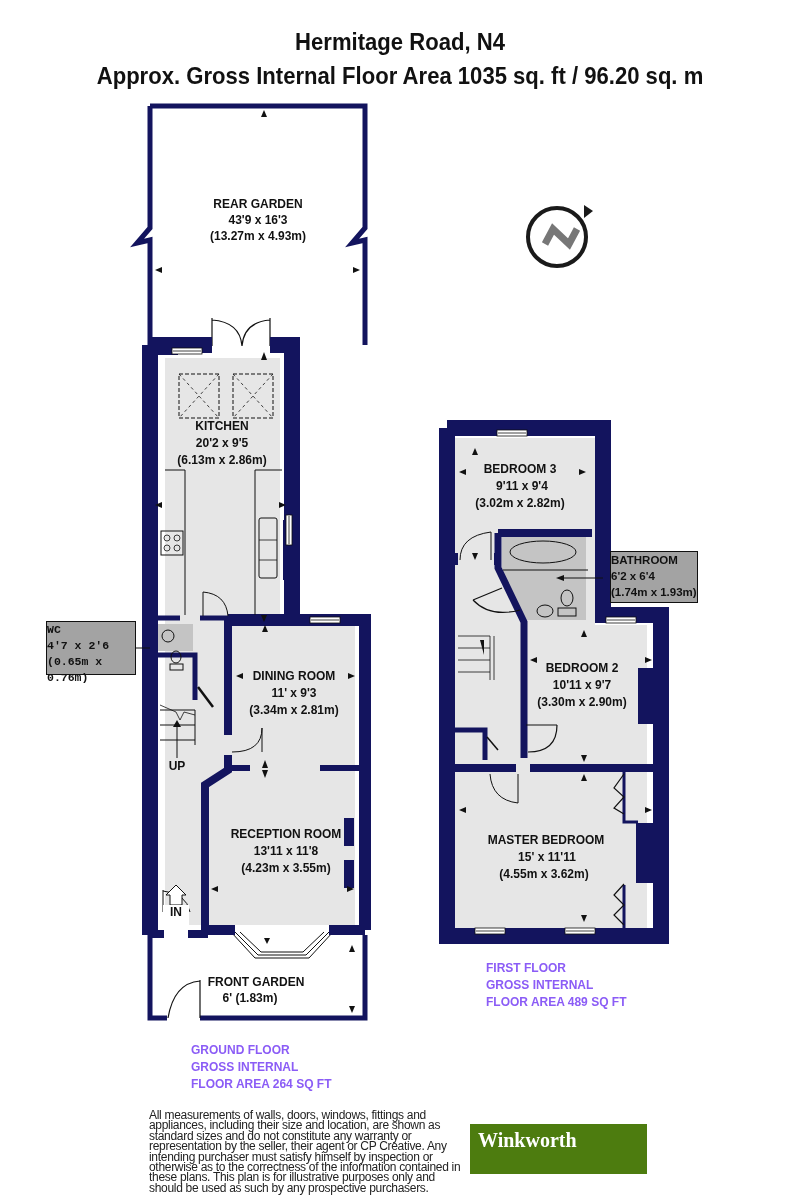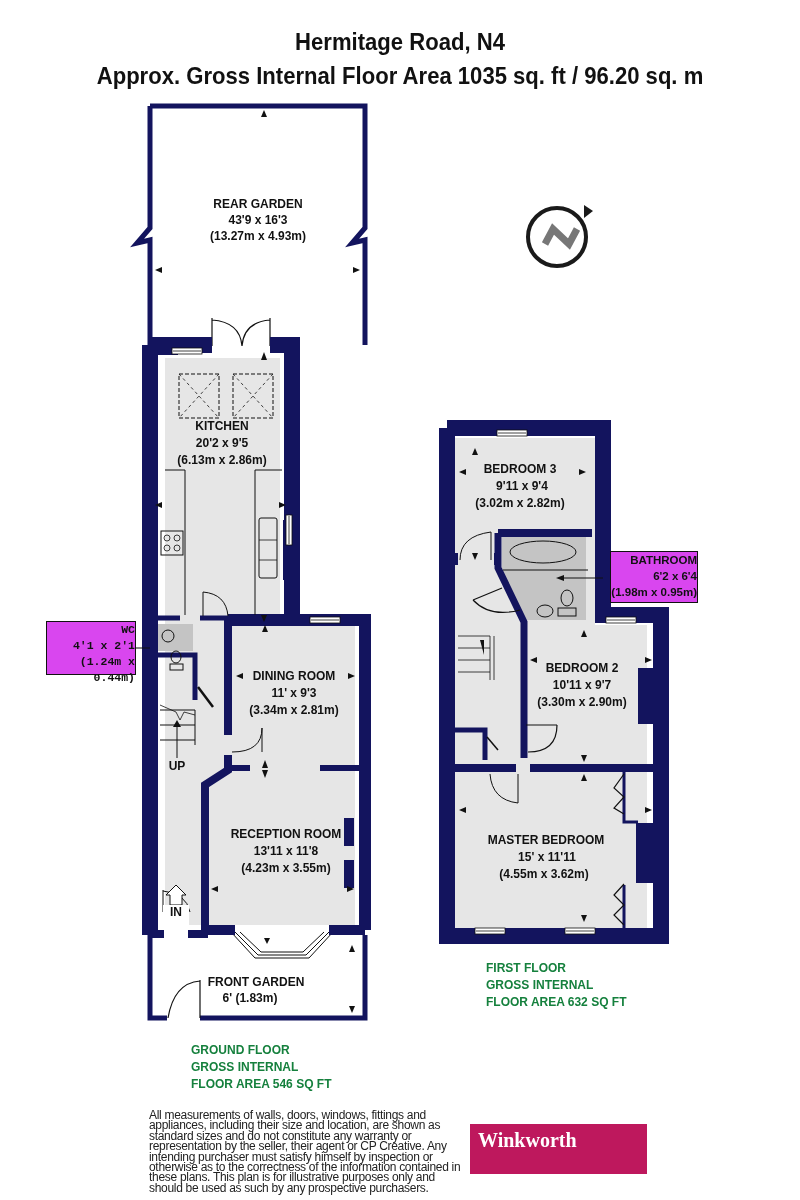--- a/index.html
+++ b/index.html
@@ -2,25 +2,25 @@
 <html><head>
 <meta charset="utf-8">
 <style>
   html, body { margin: 0; padding: 0; background: #ffffff; }
   body { width: 800px; height: 1200px; position: relative; overflow: hidden; font-family: "Liberation Sans", sans-serif; }
   .title { position: absolute; left: 0; width: 800px; text-align: center; color: #111; font-family: "Liberation Sans", sans-serif; font-weight: bold; transform: scaleX(0.92); }
   .title.t1 { top: 28px; font-size: 24px; }
   .title.t2 { top: 62px; font-size: 24px; }
   svg.plan { position: absolute; left: 0; top: 0; }
   .lbl { font-family: "Liberation Sans", sans-serif; font-weight: bold; font-size: 12px; fill: #111; text-anchor: middle; }
-  .floor-lbl { position: absolute; font-family: "Liberation Sans", sans-serif; font-weight: bold; font-size: 12px; line-height: 17px; color: #15803d; }
+  .floor-lbl { position: absolute; font-family: "Liberation Sans", sans-serif; font-weight: bold; font-size: 12px; line-height: 17px; color: #8b5cf6; }
   .disclaimer { position: absolute; left: 149px; top: 1110px; width: 320px; font-family: "Liberation Sans", sans-serif; font-size: 12px; line-height: 10.4px; color: #222; letter-spacing: -0.3px; }
-  .brand { position: absolute; left: 470px; top: 1124px; width: 177px; height: 50px; background: #be185d; }
+  .brand { position: absolute; left: 470px; top: 1124px; width: 177px; height: 50px; background: #4d7c0f; }
   .brand span { position: absolute; left: 8px; top: 5px; color: #fff; font-family: "Liberation Serif", serif; font-weight: bold; font-size: 20px; }
-  .callout { position: absolute; background: #d946ef; border: 1.5px solid #111; text-align: right; font-family: "Liberation Sans", sans-serif; font-weight: bold; font-size: 11.5px; line-height: 16px; color: #111; }
+  .callout { position: absolute; background: #a3a3a3; border: 1.5px solid #111; text-align: left; font-family: "Liberation Sans", sans-serif; font-weight: bold; font-size: 11.5px; line-height: 16px; color: #111; }
 </style>
 </head>
 <body>
 
 <div class="title t1">Hermitage Road, N4</div>
 <div class="title t2">Approx. Gross Internal Floor Area 1035 sq. ft / 96.20 sq. m</div>
 
 <svg class="plan" width="800" height="1200" viewBox="0 0 800 1200">
   <defs>
     <g id="win-h">
@@ -245,37 +245,37 @@
 
   <g>
     <circle cx="557" cy="237" r="29" fill="none" stroke="#1a1a1a" stroke-width="4"></circle>
     <polygon points="584,205 593,211 584,218" fill="#1a1a1a"></polygon>
     <path d="M545,244 L553,229 L569,244 L577,229" fill="none" stroke="#777" stroke-width="7" stroke-linejoin="miter"></path>
   </g>
 </svg>
 
 <div class="callout" style="left:46px; top:621px; width:88px; height:52px;font-family:Liberation Mono, monospace;">
   <div>WC</div>
-  <div>4'1 x 2'1</div>
-  <div>(1.24m x 0.44m)</div>
+  <div>4'7 x 2'6</div>
+  <div>(0.65m x 0.76m)</div>
 </div>
 <div class="callout" style="left:610px; top:551px; width:86px; height:50px;">
   <div>BATHROOM</div>
   <div>6'2 x 6'4</div>
-  <div>(1.98m x 0.95m)</div>
+  <div>(1.74m x 1.93m)</div>
 </div>
 
 <div class="floor-lbl" style="left:191px; top:1042px;">
   <div>GROUND FLOOR</div>
   <div>GROSS INTERNAL</div>
-  <div>FLOOR AREA 546 SQ FT</div>
+  <div>FLOOR AREA 264 SQ FT</div>
 </div>
 <div class="floor-lbl" style="left:486px; top:960px;">
   <div>FIRST FLOOR</div>
   <div>GROSS INTERNAL</div>
-  <div>FLOOR AREA 632 SQ FT</div>
+  <div>FLOOR AREA 489 SQ FT</div>
 </div>
 
 <div class="disclaimer">All measurements of walls, doors, windows, fittings and appliances, including their size and location, are shown as standard sizes and do not constitute any warranty or representation by the seller, their agent or CP Creative. Any intending purchaser must satisfy himself by inspection or otherwise as to the correctness of the information contained in these plans. This plan is for illustrative purposes only and should be used as such by any prospective purchasers.</div>
 
 <div class="brand">
   <span>Winkworth</span>
 </div>
 
 </body></html>

